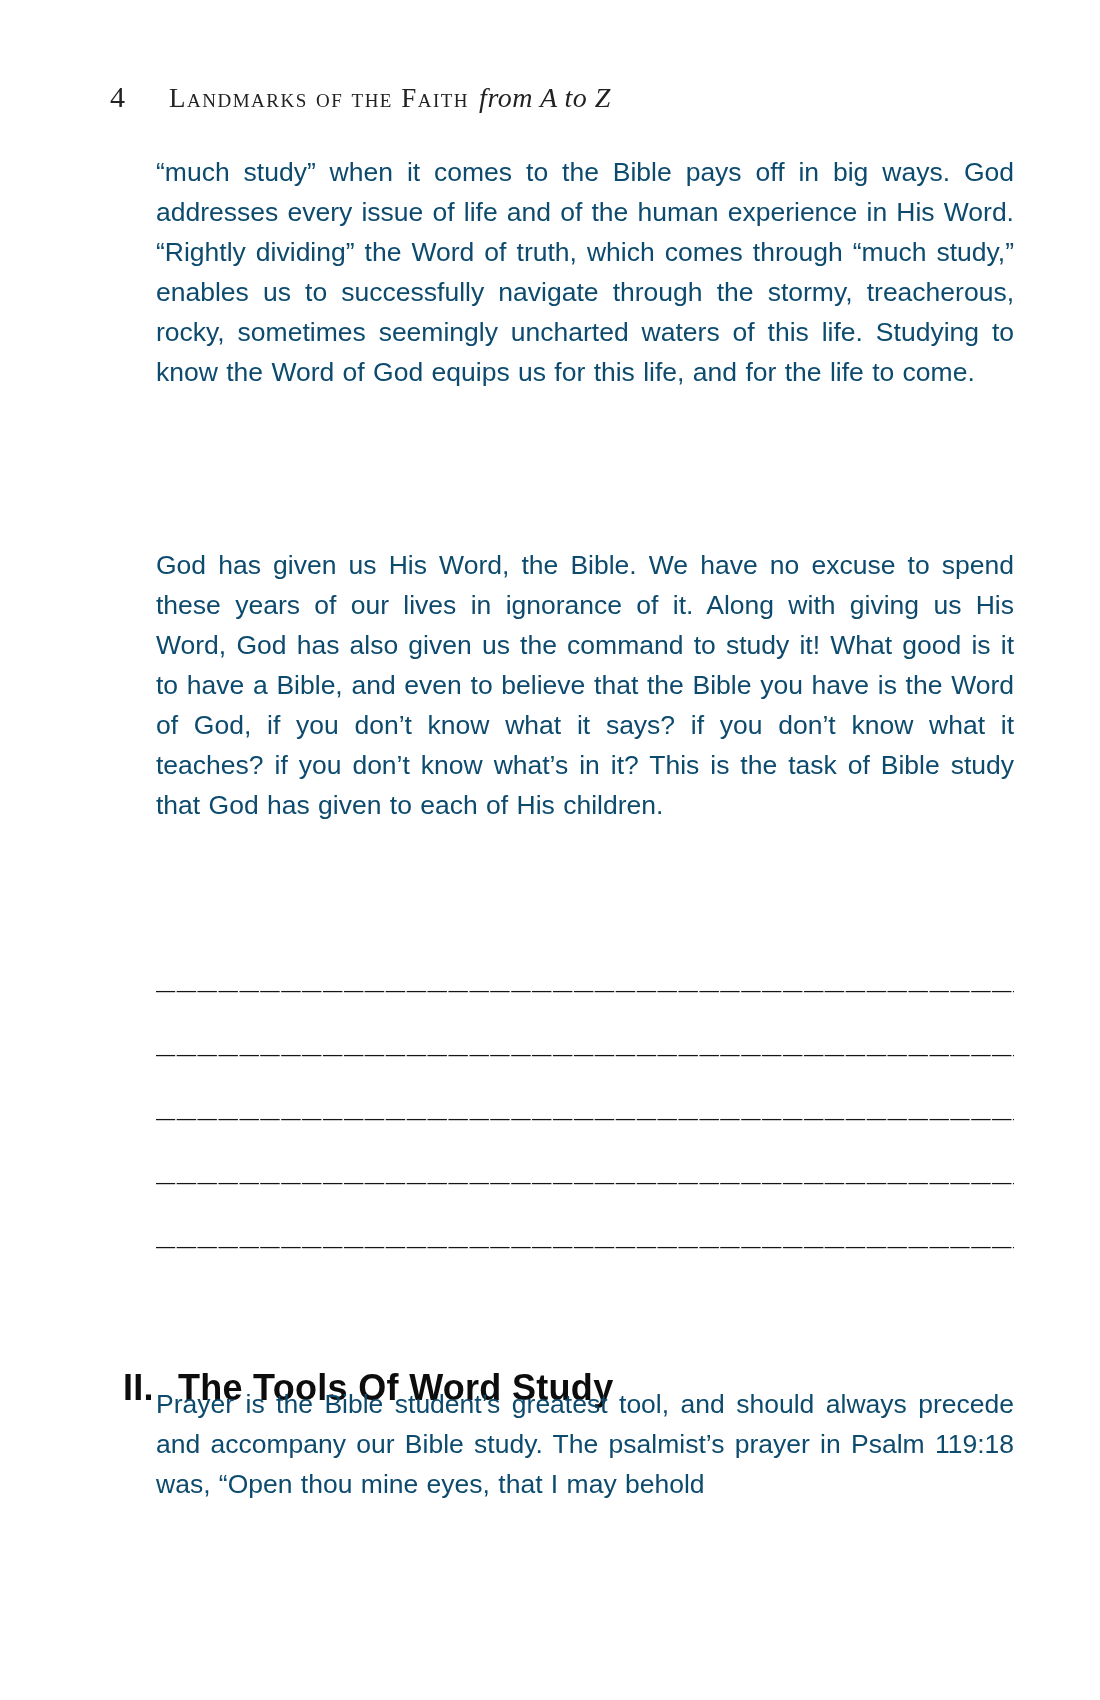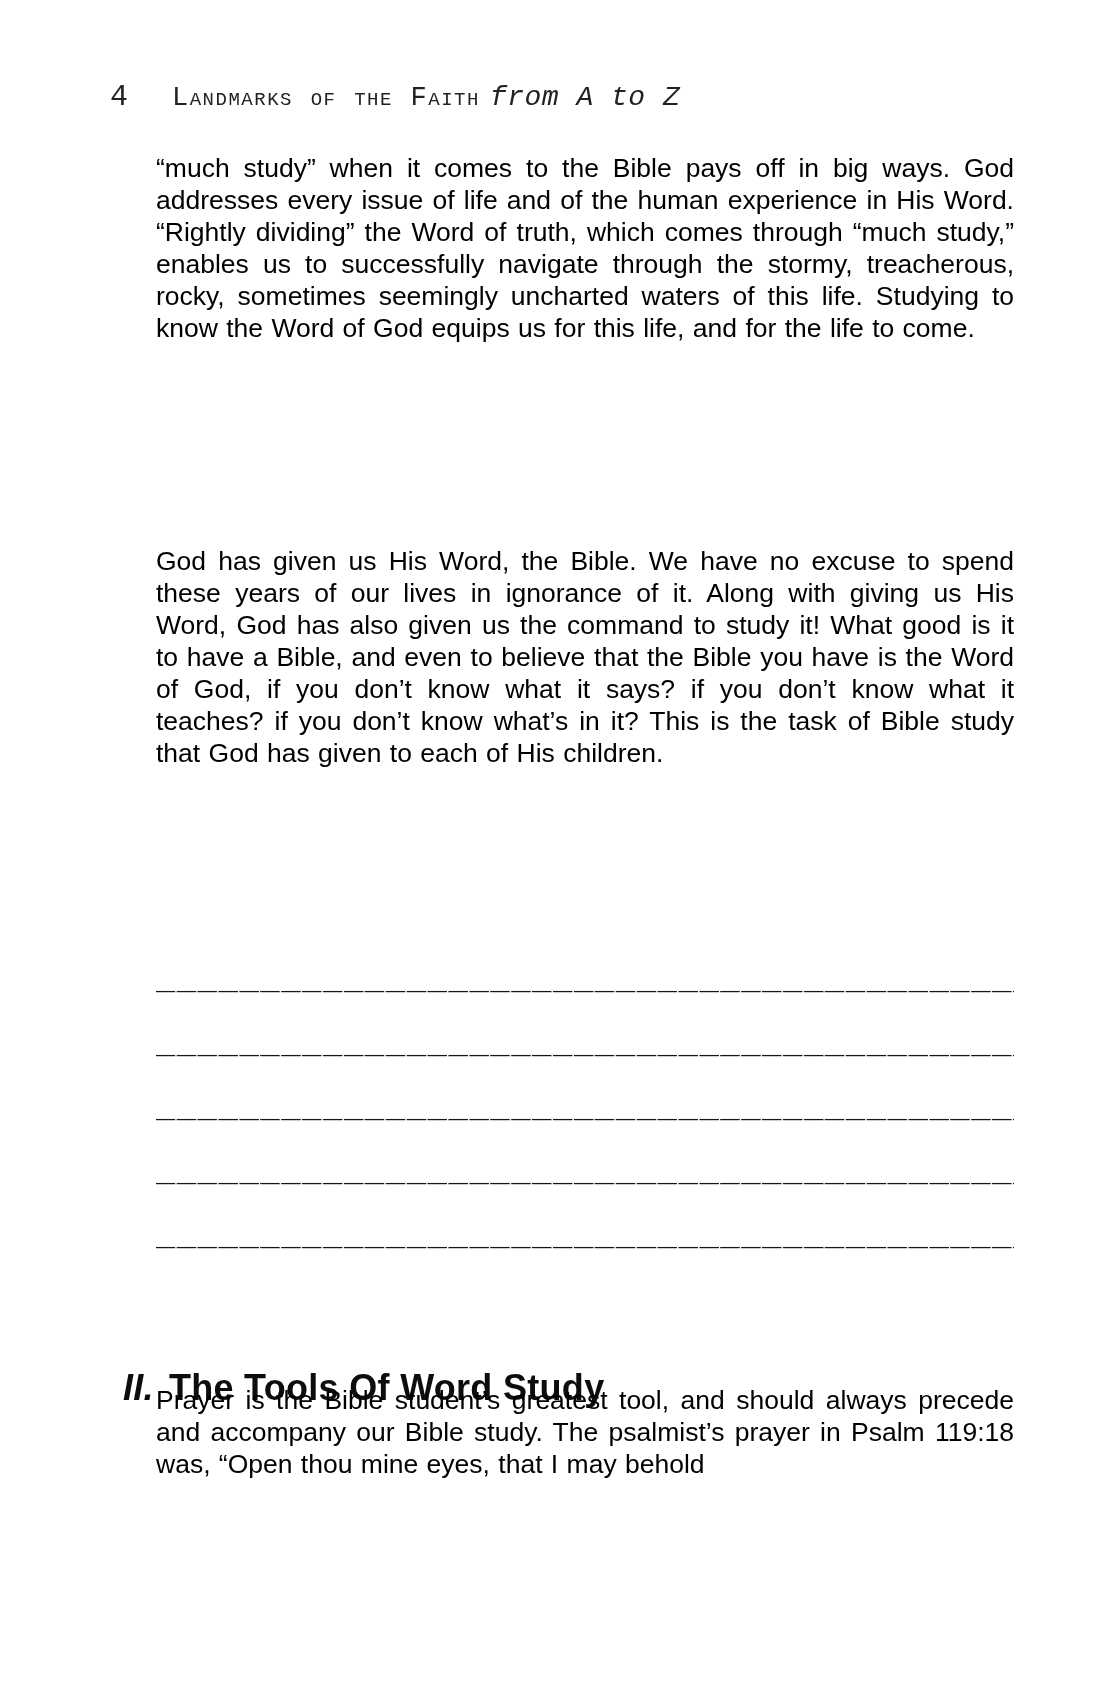--- a/index.html
+++ b/index.html
@@ -15,21 +15,21 @@
     overflow: hidden;
     color: #1d1d1d;
     font-family: "Liberation Sans", sans-serif;
   }
 
   
   .running-header {
     position: absolute;
     top: 80px;
     left: 110px;
-    font-family: Liberation Mono, monospace;
+    font-family: Liberation Serif, serif;
     color: #222222;
     white-space: nowrap;
   }
   .page-number {
     display: inline-block;
     font-size: 30px;
     margin-right: 44px;
     vertical-align: baseline;
   }
   .header-title {
@@ -43,23 +43,23 @@
     margin-left: 10px;
     letter-spacing: 0.5px;
   }
 
   
   .body-para {
     position: absolute;
     left: 156px;
     width: 858px;
     font-size: 26.5px;
-    line-height: 32px;
+    line-height: 40px;
     text-align: justify;
-    color: #000000;
+    color: #0c4a6e;
     word-spacing: 1px;
   }
   .para-1 { top: 152px; }
   .para-2 { top: 545px; }
   .para-3 { top: 1384px; }
 
   
   .blank-line {
     position: absolute;
     left: 156px;
@@ -86,22 +86,21 @@
     left: 123px;
     font-size: 36px;
     font-weight: bold;
     line-height: 1.1;
     color: #0d0d0d;
     letter-spacing: 0.3px;
     white-space: nowrap;
   }
   .heading-number {
     display: inline-block;
-    margin-right: 15px;
-    font-style: italic;
+    margin-right: 24px;
   }
 </style>
 </head>
 <body>
 
 <div class="page">
 
   <div class="running-header">
     <span class="page-number">4</span><span class="header-title">Landmarks of the Faith</span><span class="header-title-italic">from A to Z</span>
   </div>

